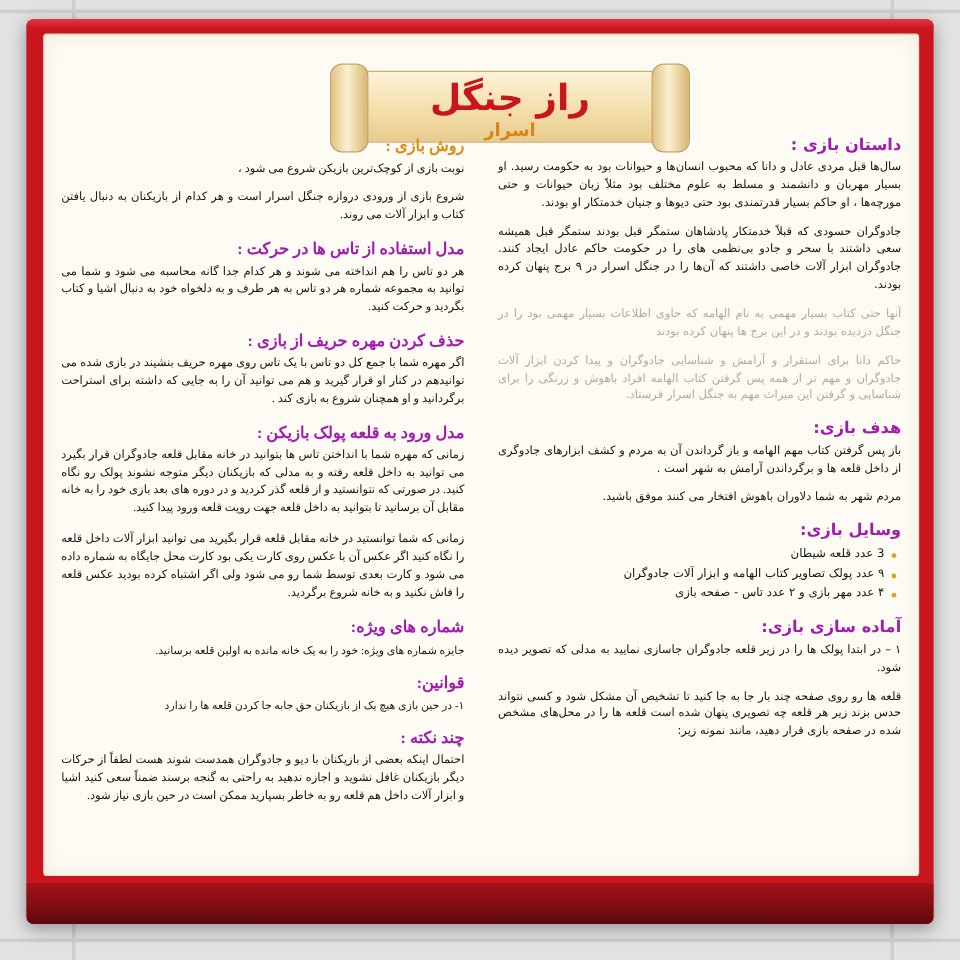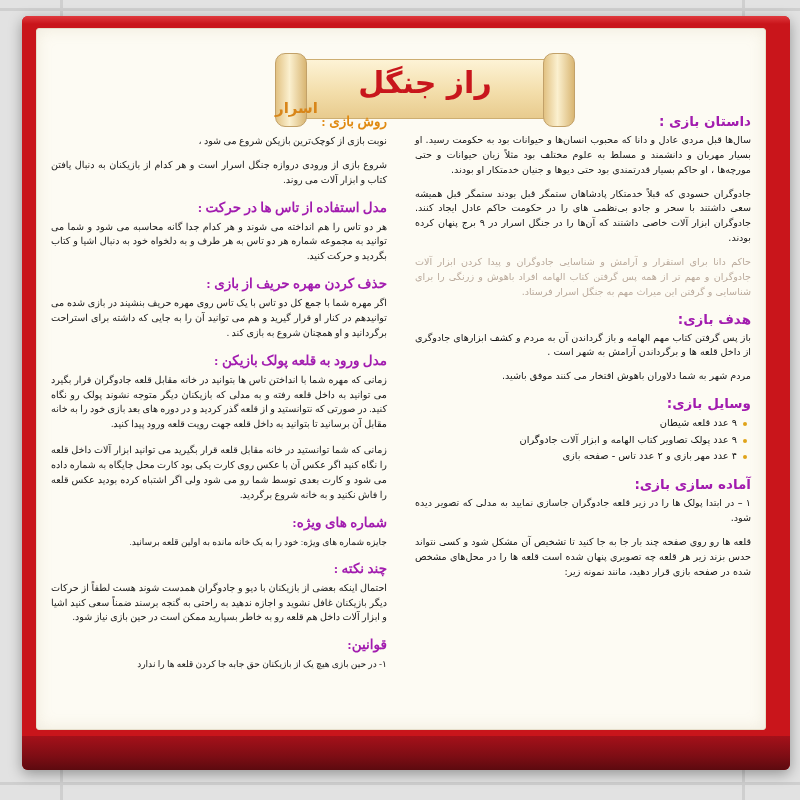--- a/index.html
+++ b/index.html
@@ -17,21 +17,20 @@
   .bg-line.v{width:3px;top:0;bottom:0;}
   .bg-line.h{height:3px;left:0;right:0;}
 
   
   .box{
     position:absolute;left:22px;top:16px;width:756px;height:754px;
     background:#c9151b;
     border-radius:6px;
     box-shadow:0 4px 14px rgba(0,0,0,.35);
     overflow:hidden;
-    padding-left:12px;
   }
   .box-edge{
     position:absolute;left:0;right:0;bottom:0;height:34px;
     background:linear-gradient(180deg,#a5111a 0%,#7d0d14 60%,#5c0a0f 100%);
   }
   .box-edge-top{
     position:absolute;left:0;right:0;top:0;height:8px;
     background:linear-gradient(180deg,#e03a3f,#c9151b);
   }
   .paper{
@@ -61,21 +60,21 @@
   }
   .scroll-roll.r{right:0;}
   .scroll-roll.l{left:0;}
   .title-main{
     position:absolute;left:0;right:0;top:14px;
     text-align:center;color:#c8161c;
     font-size:30px;font-weight:bold;letter-spacing:1px;
   }
   .title-sub{
     position:absolute;left:0;right:0;top:48px;
-    text-align:left;color:#d8861a;
+    text-align:center;color:#d8861a;
     font-size:15px;font-weight:bold;
   }
 
   
   .col{position:absolute;top:84px;width:336px;}
   .col-right{right:14px;}
   .col-left{left:14px;font-family:Liberation Serif, serif;}
 
   h3.sec{
     margin:0 0 4px 0;color:#a21caf;font-size:13.5px;font-weight:bold;
@@ -120,33 +119,34 @@
         <div class="title-main">راز جنگل</div>
         <div class="title-sub">اسرار</div>
       </div>
 
       <div class="col col-right">
 
         <div class="blk">
           <h3 class="sec">داستان بازی :</h3>
           <p class="body">سال‌ها قبل مردی عادل و دانا که محبوب انسان‌ها و حیوانات بود به حکومت رسید. او بسیار مهربان و دانشمند و مسلط به علوم مختلف بود مثلاً زبان حیوانات و حتی مورچه‌ها ، او حاکم بسیار قدرتمندی بود  حتی دیوها و جنیان خدمتکار او بودند.</p>
           <p class="body">جادوگران حسودی که قبلاً خدمتکار پادشاهان ستمگر قبل بودند ستمگر قبل همیشه سعی داشتند با سحر و جادو بی‌نظمی های را در حکومت حاکم عادل ایجاد کنند. جادوگران ابزار آلات خاصی داشتند که آن‌ها را در جنگل اسرار در ۹ برج پنهان کرده بودند.</p>
+          <p class="body faint">آنها حتی کتاب بسیار مهمی به نام الهامه که حاوی اطلاعات بسیار مهمی بود را در جنگل دزدیده بودند و در این برج ها پنهان کرده بودند</p>
           <p class="body faint">حاکم دانا برای استقرار و آرامش و شناسایی جادوگران و پیدا کردن ابزار آلات جادوگران و مهم تر از همه پس گرفتن کتاب الهامه  افراد باهوش و زرنگی را برای شناسایی و گرفتن این میراث مهم به جنگل  اسرار فرستاد.</p>
         </div>
 
         <div class="blk">
           <h3 class="sec">هدف بازی:</h3>
           <p class="body">باز پس گرفتن کتاب مهم الهامه و باز گرداندن آن به مردم و کشف ابزارهای جادوگری از داخل قلعه ها و برگرداندن آرامش به شهر است .</p>
           <p class="body">مردم شهر به شما دلاوران باهوش افتخار می کنند          موفق باشید.</p>
         </div>
 
         <div class="blk">
           <h3 class="sec">وسایل بازی:</h3>
           <ul class="list">
-            <li>۹ عدد قلعه شیطان</li>
+            <li>3 عدد قلعه شیطان</li>
             <li>۹ عدد پولک تصاویر کتاب الهامه و ابزار آلات جادوگران</li>
             <li>۴ عدد مهر بازی و ۲ عدد تاس    -   صفحه بازی</li>
           </ul>
         </div>
 
         <div class="blk">
           <h3 class="sec">آماده سازی بازی:</h3>
           <p class="body">۱ – در ابتدا پولک ها را در زیر قلعه جادوگران جاسازی نمایید به مدلی که تصویر دیده شود.</p>
           <p class="body">قلعه ها رو روی صفحه چند بار جا به جا کنید تا تشخیص آن مشکل شود و کسی نتواند حدس بزند زیر هر قلعه چه تصویری پنهان شده است قلعه ها را در محل‌های مشخص شده در صفحه بازی قرار دهید، مانند نمونه زیر:</p>
         </div>
@@ -179,28 +179,28 @@
         <div class="blk">
           <p class="body">زمانی که شما توانستید در خانه مقابل قلعه قرار بگیرید می توانید ابزار آلات داخل قلعه را نگاه کنید اگر عکس آن با عکس روی کارت یکی بود کارت محل جایگاه به شماره داده می شود و کارت بعدی توسط شما رو می شود  ولی اگر اشتباه کرده بودید عکس قلعه را فاش نکنید و به خانه شروع برگردید.</p>
         </div>
 
         <div class="blk">
           <h3 class="sec">شماره های ویژه:</h3>
           <p class="body small">جایزه شماره های ویژه: خود را به یک خانه مانده  به اولین قلعه برسانید.</p>
         </div>
 
         <div class="blk">
+          <h3 class="sec">قوانین:</h3>
+          <p class="body small">۱- در حین بازی هیچ یک از بازیکنان حق جابه جا کردن قلعه ها را  ندارد</p>
+
+        </div>
+
+        <div class="blk">
           <h3 class="sec">چند نکته :</h3>
           <p class="body">احتمال اینکه بعضی از بازیکنان با دیو و جادوگران همدست شوند هست لطفاً از حرکات دیگر بازیکنان غافل نشوید و اجازه ندهید به راحتی به گنجه برسند  ضمناً سعی کنید اشیا  و ابزار آلات داخل هم قلعه رو به خاطر بسپارید ممکن است در حین بازی نیاز شود.</p>
-        </div>
-
-        <div class="blk">
-          <h3 class="sec">قوانین:</h3>
-          <p class="body small">۱- در حین بازی هیچ یک از بازیکنان حق جابه جا کردن قلعه ها را  ندارد</p>
-
         </div>
 
       </div>
 
     </div>
 
     <div class="box-edge"></div>
   </div>
 </div>
 

